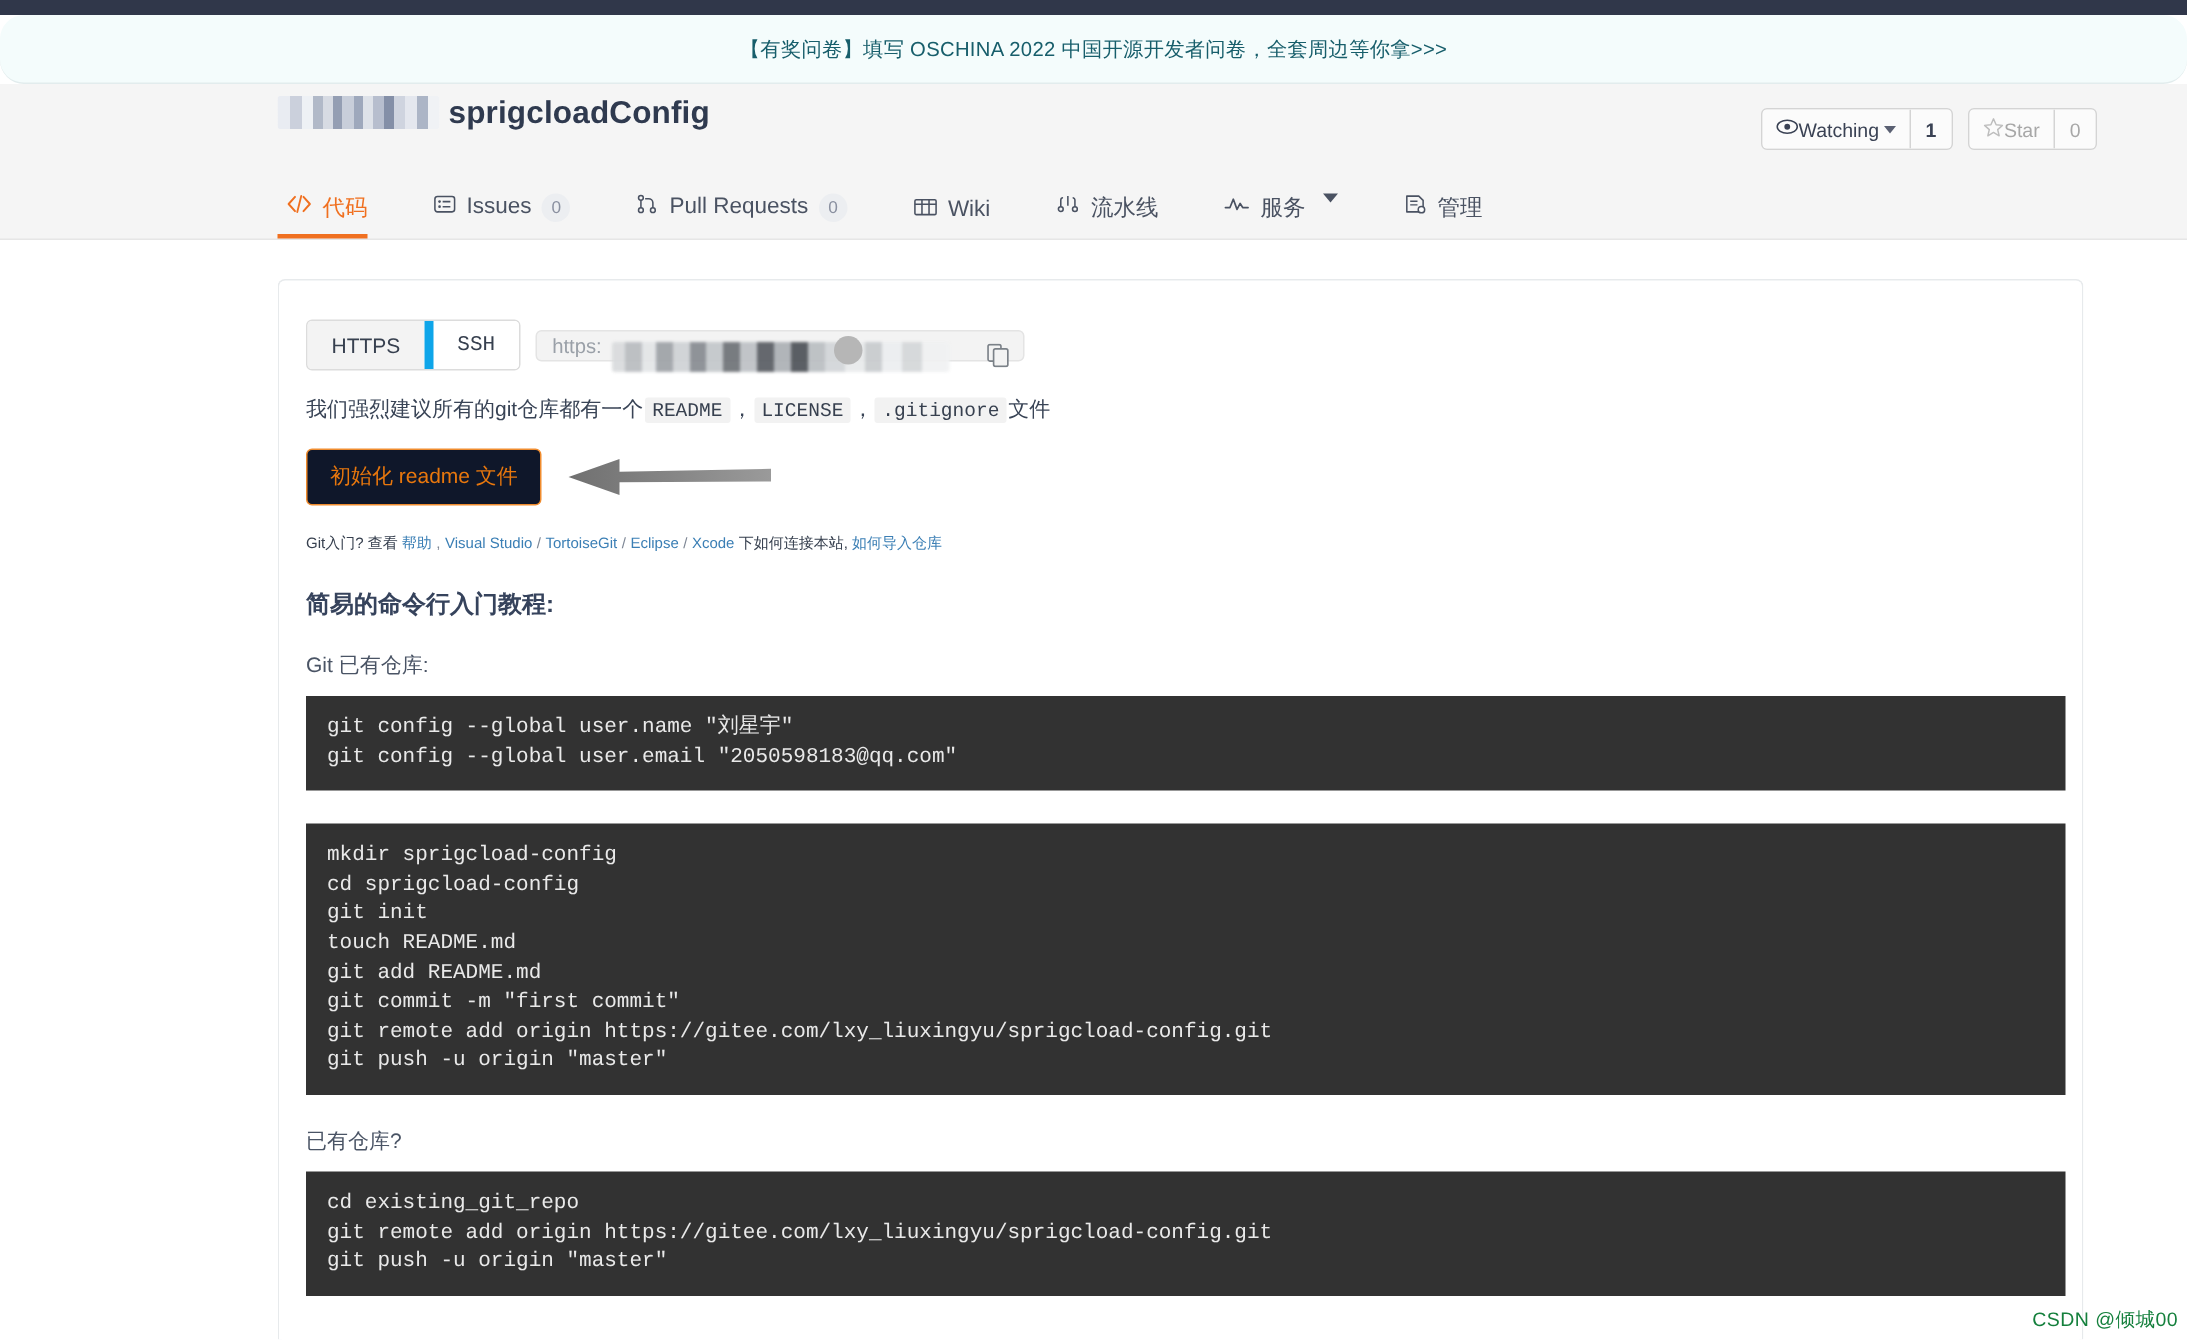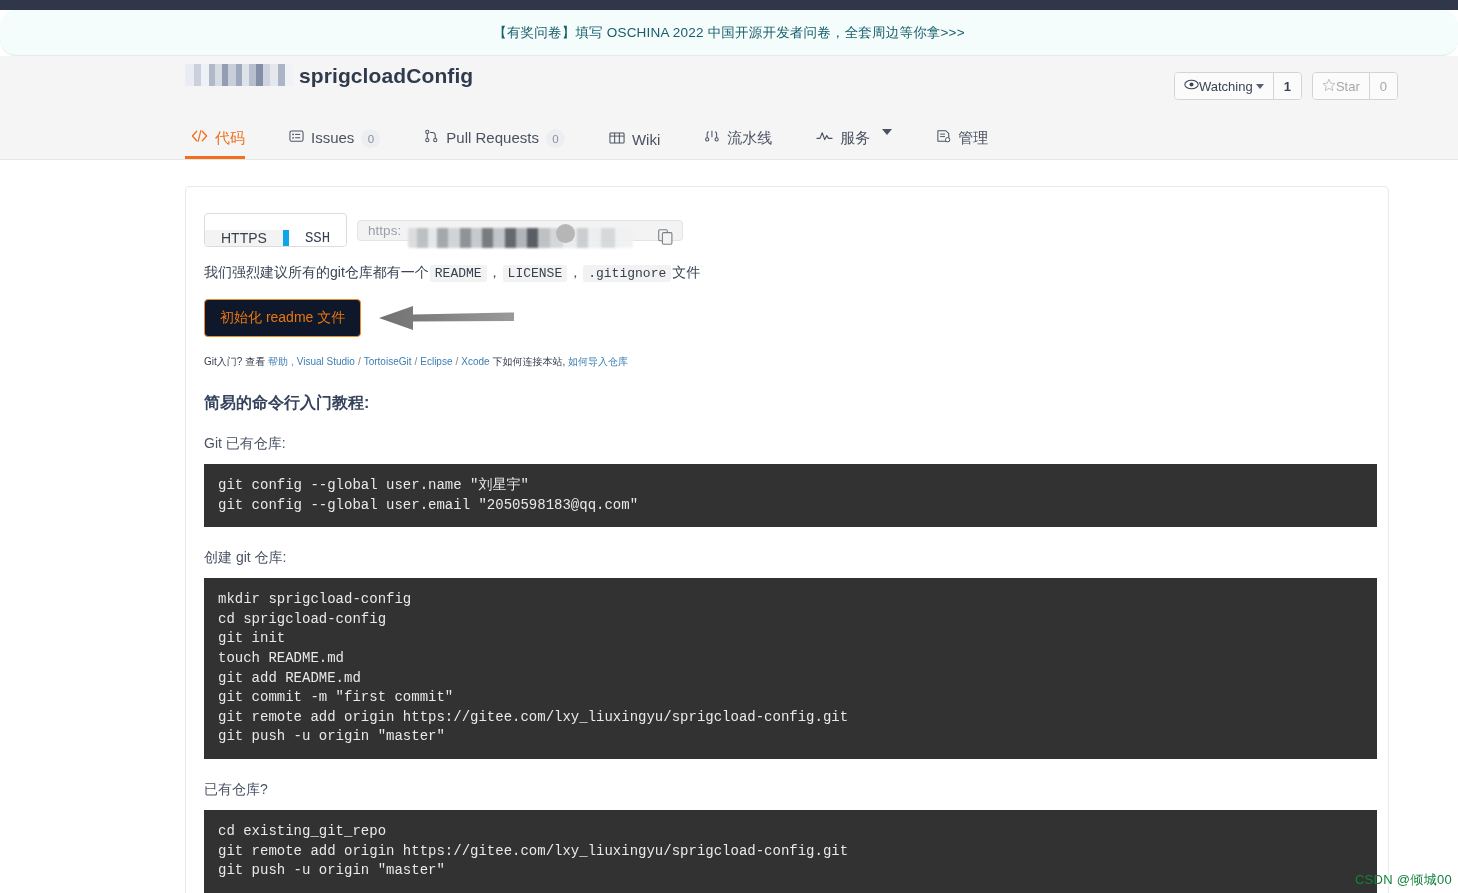--- a/index.html
+++ b/index.html
@@ -186,21 +186,20 @@
   }
 
   .clone-row { display: flex; align-items: center; gap: 10px; margin-bottom: 17px; }
   .proto-toggle {
     display: flex;
     border: 1px solid #dcdcdc;
     border-radius: 4px;
     height: 34px;
     overflow: hidden;
     font-size: 14px;
-    align-items: flex-end;
   }
   .proto {
     display: flex; align-items: center;
     padding: 0 16px;
     color: #37404f;
     background: #ffffff;
     cursor: pointer;
   }
   .proto.selected { background: #f3f3f3; }
   .proto + .proto { border-left: 6px solid #0ea5e9; font-family: Liberation Mono, monospace; }
@@ -507,21 +506,20 @@
     <span>下如何连接本站,</span>
     <a href="#">如何导入仓库</a>
   </div>
 
   <div class="h-tutorial">简易的命令行入门教程:</div>
 
   <div class="sub-label">Git 已有仓库:</div>
   <pre class="codeblock">git config --global user.name "刘星宇"
 git config --global user.email "2050598183@qq.com"</pre>
 
-  <div class="sub-label">创建 git 仓库:</div>
   <pre class="codeblock">mkdir sprigcload-config
 cd sprigcload-config
 git init
 touch README.md
 git add README.md
 git commit -m "first commit"
 git remote add origin https://gitee.com/lxy_liuxingyu/sprigcload-config.git
 git push -u origin "master"</pre>
 
   <div class="sub-label">已有仓库?</div>

